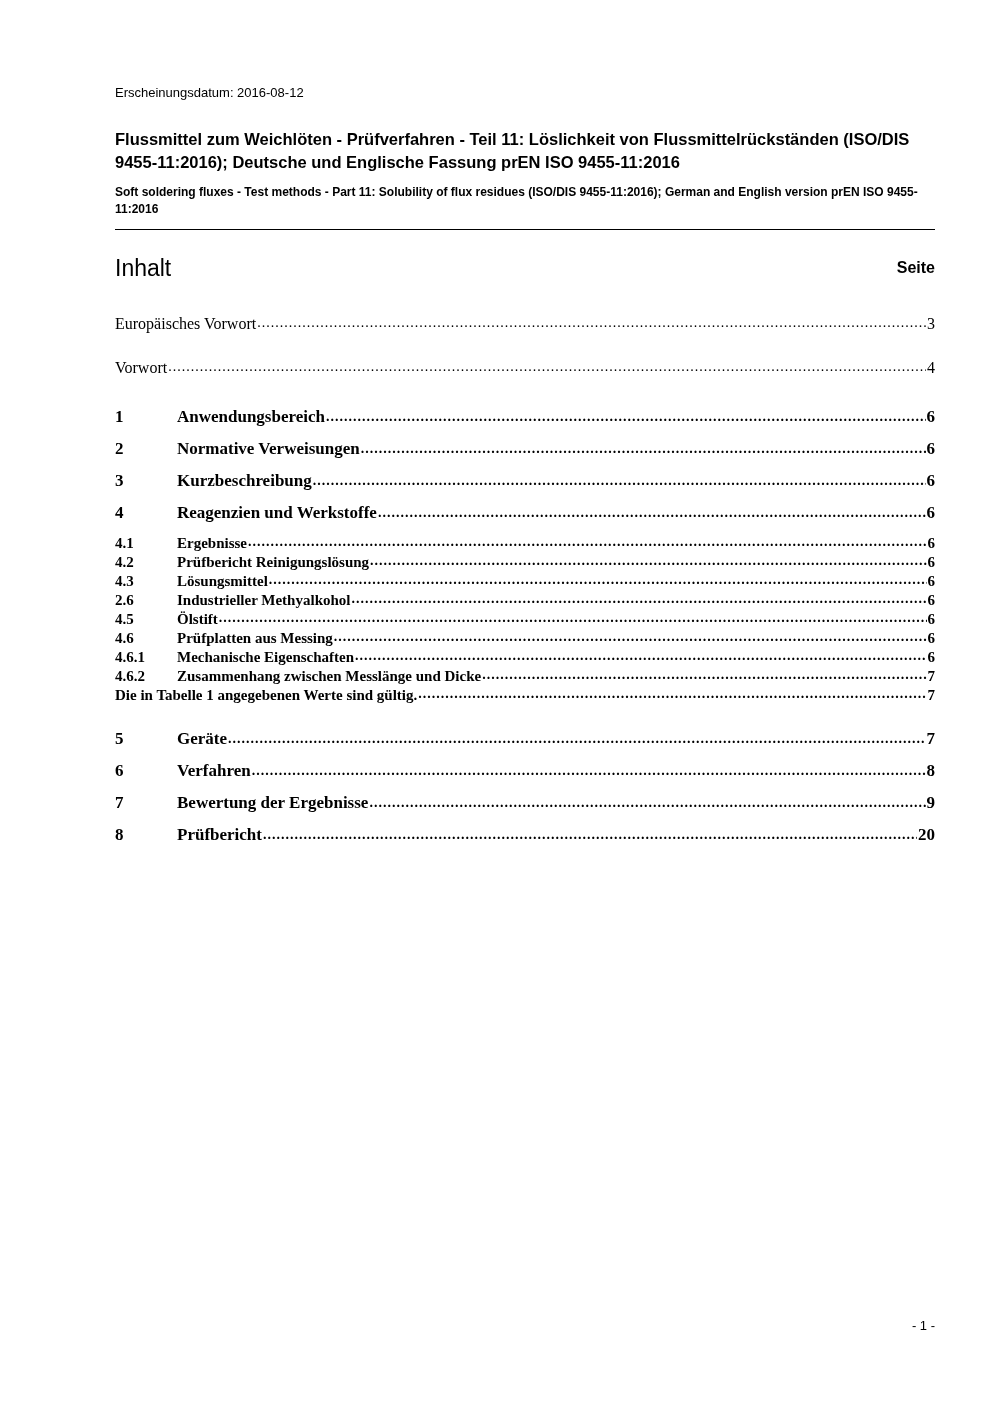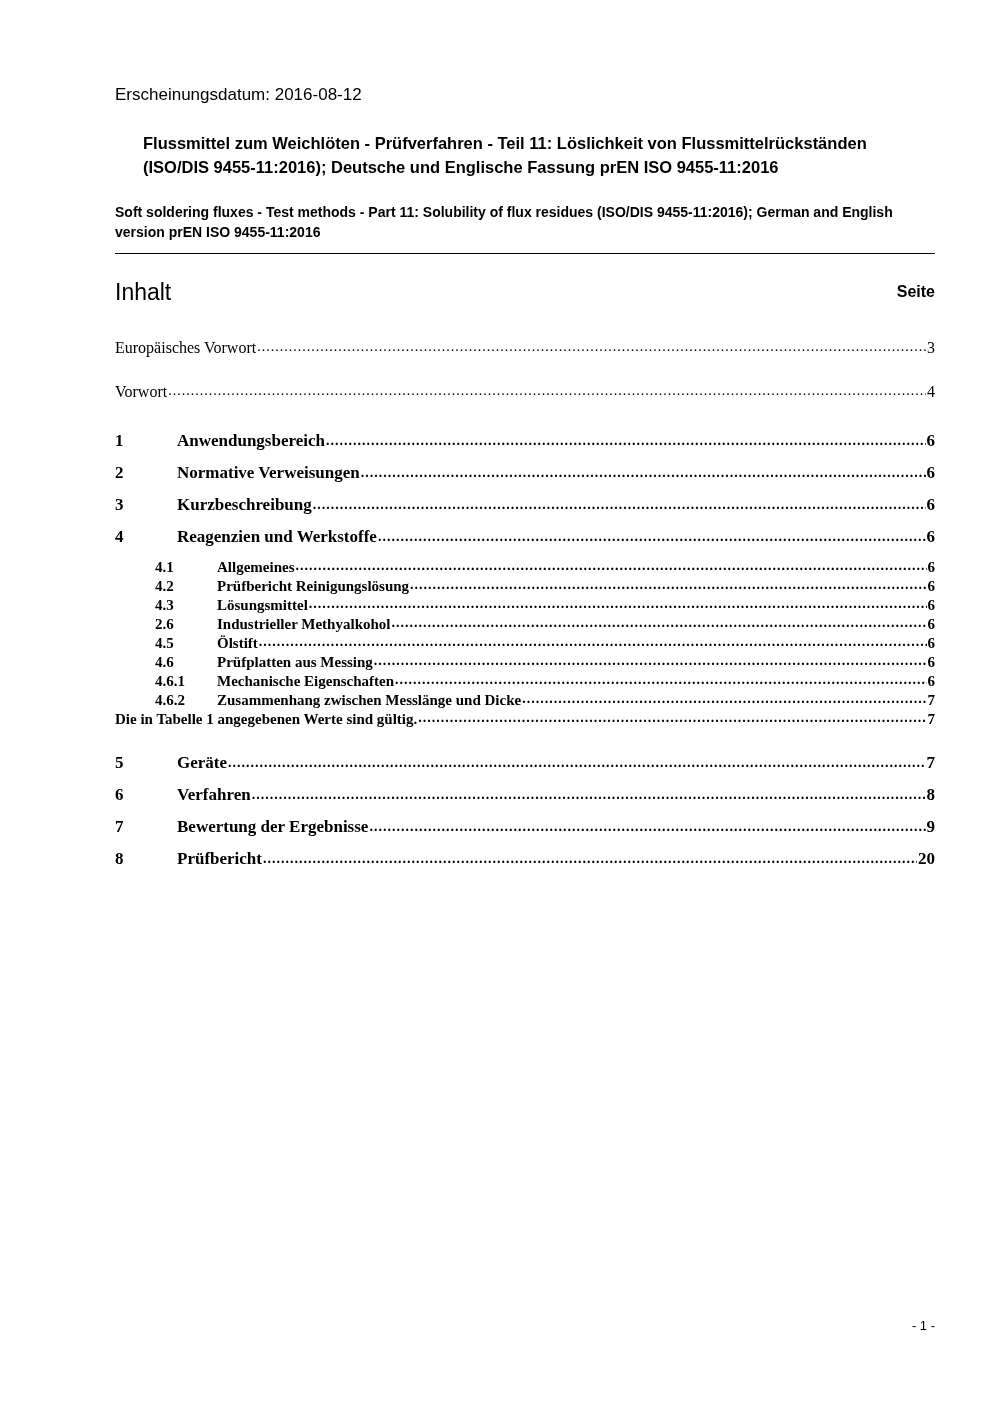--- a/index.html
+++ b/index.html
@@ -25,40 +25,39 @@
   .doc-number {
     font-family: "Liberation Sans", sans-serif;
     font-size: 23px;
     font-weight: bold;
     color: #000;
     letter-spacing: -0.2px;
     line-height: 1.15;
   }
   .doc-date {
     font-family: "Liberation Sans", sans-serif;
-    font-size: 17px;
+    font-size: 13px;
     color: #000;
     margin-top: 5px;
     line-height: 1.2;
   }
   .title-de {
     font-family: "Liberation Sans", sans-serif;
     font-size: 16.5px;
     font-weight: bold;
     color: #000;
     margin-top: 27px;
     line-height: 1.42;
-    margin-left: 28px;
   }
   .title-en {
     font-family: "Liberation Sans", sans-serif;
-    font-size: 14px;
-    font-weight: bold;
-    color: #000;
-    margin-top: 24px;
+    font-size: 12px;
+    font-weight: bold;
+    color: #000;
+    margin-top: 10px;
     line-height: 1.42;
   }
   .rule {
     border: 0;
     border-top: 1px solid #000;
     margin: 10px 0 0 0;
     width: 820px;
   }
   .toc-head {
     display: flex;
@@ -133,21 +132,21 @@
   .lvl-1 .num { width: 62px; }
   .lvl-1 .label { font-weight: bold; }
   .lvl-1 .page-no { font-weight: bold; }
 
   
   .lvl-2 {
     font-size: 15px;
     font-weight: bold;
     margin-bottom: 2px;
   }
-  .lvl-2 .num { width: 62px; margin-left: 40px; }
+  .lvl-2 .num { width: 62px; }
   .lvl-2 .label { font-weight: bold; }
   .lvl-2 .page-no { font-weight: bold; }
 
   
   .lvl-plain {
     font-size: 15px;
     font-weight: bold;
     margin-bottom: 15px;
   }
   .lvl-plain .num { width: 0; }
@@ -219,21 +218,21 @@
           <span class="page-no">6</span>
         </div>
         <div class="toc-row lvl-1">
           <span class="num">4</span>
           <span class="label">Reagenzien und Werkstoffe</span>
           <span class="dots">............................................................................................................................................................................................................................................................................................................</span>
           <span class="page-no">6</span>
         </div>
         <div class="toc-row lvl-2">
           <span class="num">4.1</span>
-          <span class="label">Allgemeines</span>
+          <span class="label">Ergebnisse</span>
           <span class="dots">............................................................................................................................................................................................................................................................................................................</span>
           <span class="page-no">6</span>
         </div>
         <div class="toc-row lvl-2">
           <span class="num">4.2</span>
           <span class="label">Prüfbericht Reinigungslösung</span>
           <span class="dots">............................................................................................................................................................................................................................................................................................................</span>
           <span class="page-no">6</span>
         </div>
         <div class="toc-row lvl-2">

